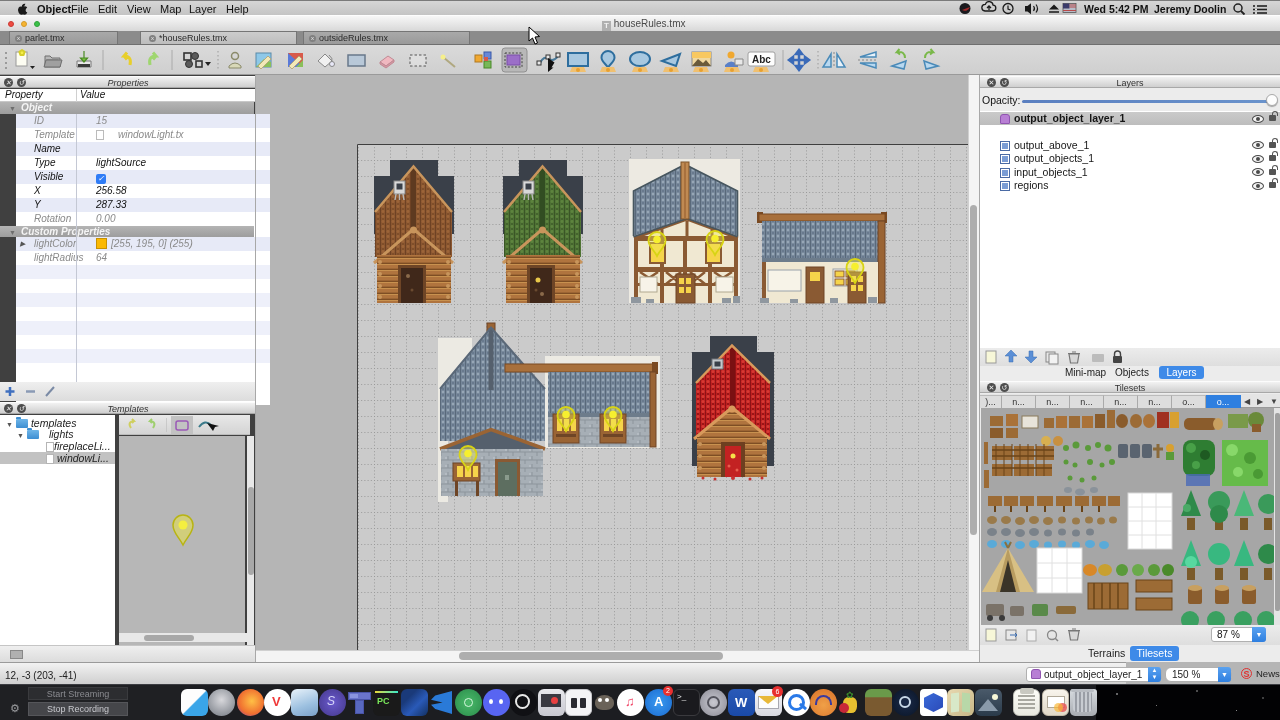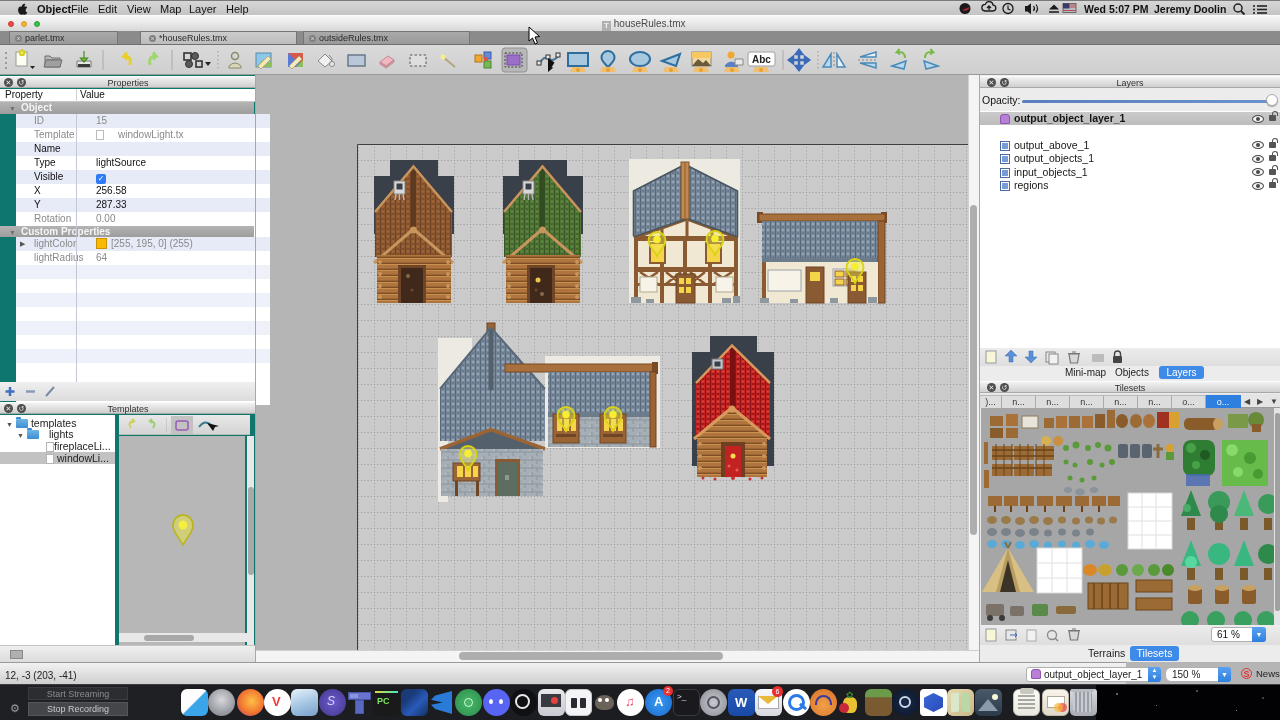--- a/index.html
+++ b/index.html
@@ -19,21 +19,21 @@
 #tabbar { left:0; top:31px; width:1280px; height:14px; background:#8b8b8b; border-bottom:1px solid #6f6f6f; }
 .tab { position:absolute; top:0; height:13px; font-size:9px; color:#2b2b2b; background:linear-gradient(#a9a9a9,#9a9a9a); border:1px solid #757575; border-bottom:none; line-height:13px; }
 .tab.active { background:linear-gradient(#cccccc,#bdbdbd); }
 .tabx { display:inline-block; width:7px; height:7px; border-radius:50%; background:#808080; color:#e8e8e8; font-size:6px; line-height:7px; text-align:center; vertical-align:1px; margin-right:3px; }
 
 #toolbar { left:0; top:45px; width:1280px; height:30px; background:linear-gradient(#dadada,#cfcfcf); border-bottom:1px solid #9a9a9a; }
 
 .panel-header { position:absolute; background:linear-gradient(#f2f2f2,#cfcfcf); border-top:1px solid #fcfcfc; border-bottom:1px solid #a8a8a8; font-size:9px; color:#333; text-align:center; }
 .ph-btn { position:absolute; width:9px; height:9px; border-radius:50%; background:#4d4d4d; color:#eee; font-size:7px; line-height:9px; text-align:center; top:1px; }
 
-#leftcol { left:0; top:75px; width:256px; height:587px; background:#0f766e; }
+#leftcol { left:0; top:75px; width:256px; height:587px; background:#404040;font-style:italic; }
 
 .prow { position:absolute; left:16px; width:254px; height:28px; font-size:10px; line-height:14px; color:#111; }
 .prow .pn { position:absolute; left:18px; }
 .prow .pv { position:absolute; left:80px; }
 .gray { color:#8a8a8a; }
 .grouphdr { position:absolute; left:0; width:254px; background:linear-gradient(#b4b4b4,#9d9d9d); color:#f4f4f4; font-size:10px; font-weight:bold; }
 .folder { display:inline-block; width:12px; height:9px; background:linear-gradient(#6eb5e8,#3d8ed2); border-radius:1px; vertical-align:-1px; position:relative; }
 .folder:before { content:""; position:absolute; left:0; top:-2px; width:5px; height:2px; background:#3d8ed2; border-radius:1px 1px 0 0; }
 .fdoc { display:inline-block; width:8px; height:10px; background:#fff; border:1px solid #b5b5b5; vertical-align:-2px; }
 
@@ -79,21 +79,21 @@
       <path d="M30 10 a3.3 3.3 0 0 1 0.3 -6.6 a4 4 0 0 1 7.8 0.8 a2.8 2.8 0 0 1 -0.4 5.8 z M34 9 v-4 m-2 2 l2 -2 2 2" fill="none" stroke="#1a1a1a" stroke-width="1.3"></path>
       <circle cx="53" cy="7.5" r="5" fill="none" stroke="#1a1a1a" stroke-width="1.3"></circle>
         <path d="M53 4.5 V8 l2.5 1" stroke="#1a1a1a" fill="none" stroke-width="1.2"></path>
       <path d="M70 5 h2.5 l3.5 -2.8 v11 l-3.5 -2.8 h-2.5 z" fill="#1a1a1a"></path>
         <path d="M78.5 5 q2 2.5 0 5 M81 3.5 q3 4 0 8" stroke="#1a1a1a" fill="none" stroke-width="1.2"></path>
       <path d="M94 8.5 l5 -5 5 5 z M94 10.3 h10 v1.4 h-10 z" fill="#1a1a1a"></path>
       <rect x="108" y="2.5" width="13" height="9" fill="#b8bcc8" stroke="#555" stroke-width="0.8"></rect>
         <rect x="108" y="2.5" width="6.5" height="5" fill="#3a3a6a"></rect>
         <path d="M114.5 4 h6.5 M114.5 6 h6.5 M108 9.5 h13" stroke="#b84a4a" stroke-width="1.1"></path>
     </svg>
-    <span class="mi" style="left:1084px;font-weight:bold;font-size:10.5px;">Wed 5:07 PM</span>
+    <span class="mi" style="left:1084px;font-weight:bold;font-size:10.5px;">Wed 5:42 PM</span>
     <span class="mi" style="left:1154px;font-weight:bold;font-size:10.5px;">Jeremy Doolin</span>
     <svg width="14" height="14" style="position:absolute;left:1232px;top:1px;">
         <circle cx="6" cy="6" r="4" fill="none" stroke="#222" stroke-width="1.5"></circle>
         <line x1="9" y1="9" x2="12.5" y2="12.5" stroke="#222" stroke-width="1.8"></line>
       </svg>
     <svg width="16" height="14" style="position:absolute;left:1252px;top:1px;">
         <g stroke="#222" stroke-width="1.6">
           <line x1="1" y1="4" x2="15" y2="4"></line>
           <line x1="1" y1="7.5" x2="15" y2="7.5"></line>
           <line x1="1" y1="11" x2="15" y2="11"></line>
@@ -993,21 +993,21 @@
       <svg width="230" height="20">
         <rect x="6" y="4" width="10" height="12" fill="#f7f7d8" stroke="#999"></rect>
         <rect x="26" y="5" width="10" height="10" fill="#e8e8e8" stroke="#888"></rect>
           <path d="M30 10 h7 m-2 -2 l2 2 -2 2" stroke="#3a6cb0" fill="none"></path>
         <rect x="47" y="5" width="9" height="11" fill="#f2f2f2" stroke="#aaa"></rect>
         <circle cx="72" cy="10" r="4.5" fill="none" stroke="#888" stroke-width="1.3"></circle>
           <line x1="75" y1="13" x2="78" y2="16" stroke="#888" stroke-width="1.5"></line>
         <path d="M89 6 h10 l-1.5 9 h-7 z M88 5.5 h12 M92 4 h4" stroke="#777" fill="#d8d8d8" stroke-width="1.2"></path>
       </svg>
       <div style="position:absolute;left:231px;top:2px;width:55px;height:15px;background:#fff;border:1px solid #b0b0b0;border-radius:3px;font-size:10px;color:#111;">
-          <span style="position:absolute;left:5px;top:1px;">61 %</span>
+          <span style="position:absolute;left:5px;top:1px;">87 %</span>
         </div>
       <div style="position:absolute;left:272px;top:2px;width:14px;height:15px;background:linear-gradient(#5aa2f0,#2e7fe0);border-radius:0 3px 3px 0;color:#fff;font-size:7px;text-align:center;line-height:15px;">▼</div>
     </div>
 
     <div style="position:absolute;left:0;top:570px;width:300px;height:17px;background:#ececec;font-size:10.5px;color:#222;">
       <span style="position:absolute;left:108px;top:2px;">Terrains</span>
       <span style="position:absolute;left:150px;top:1px;width:49px;height:15px;background:#3e8ae8;border-radius:3px;color:#fff;text-align:center;line-height:15px;">Tilesets</span>
     </div>
   </div>
 

